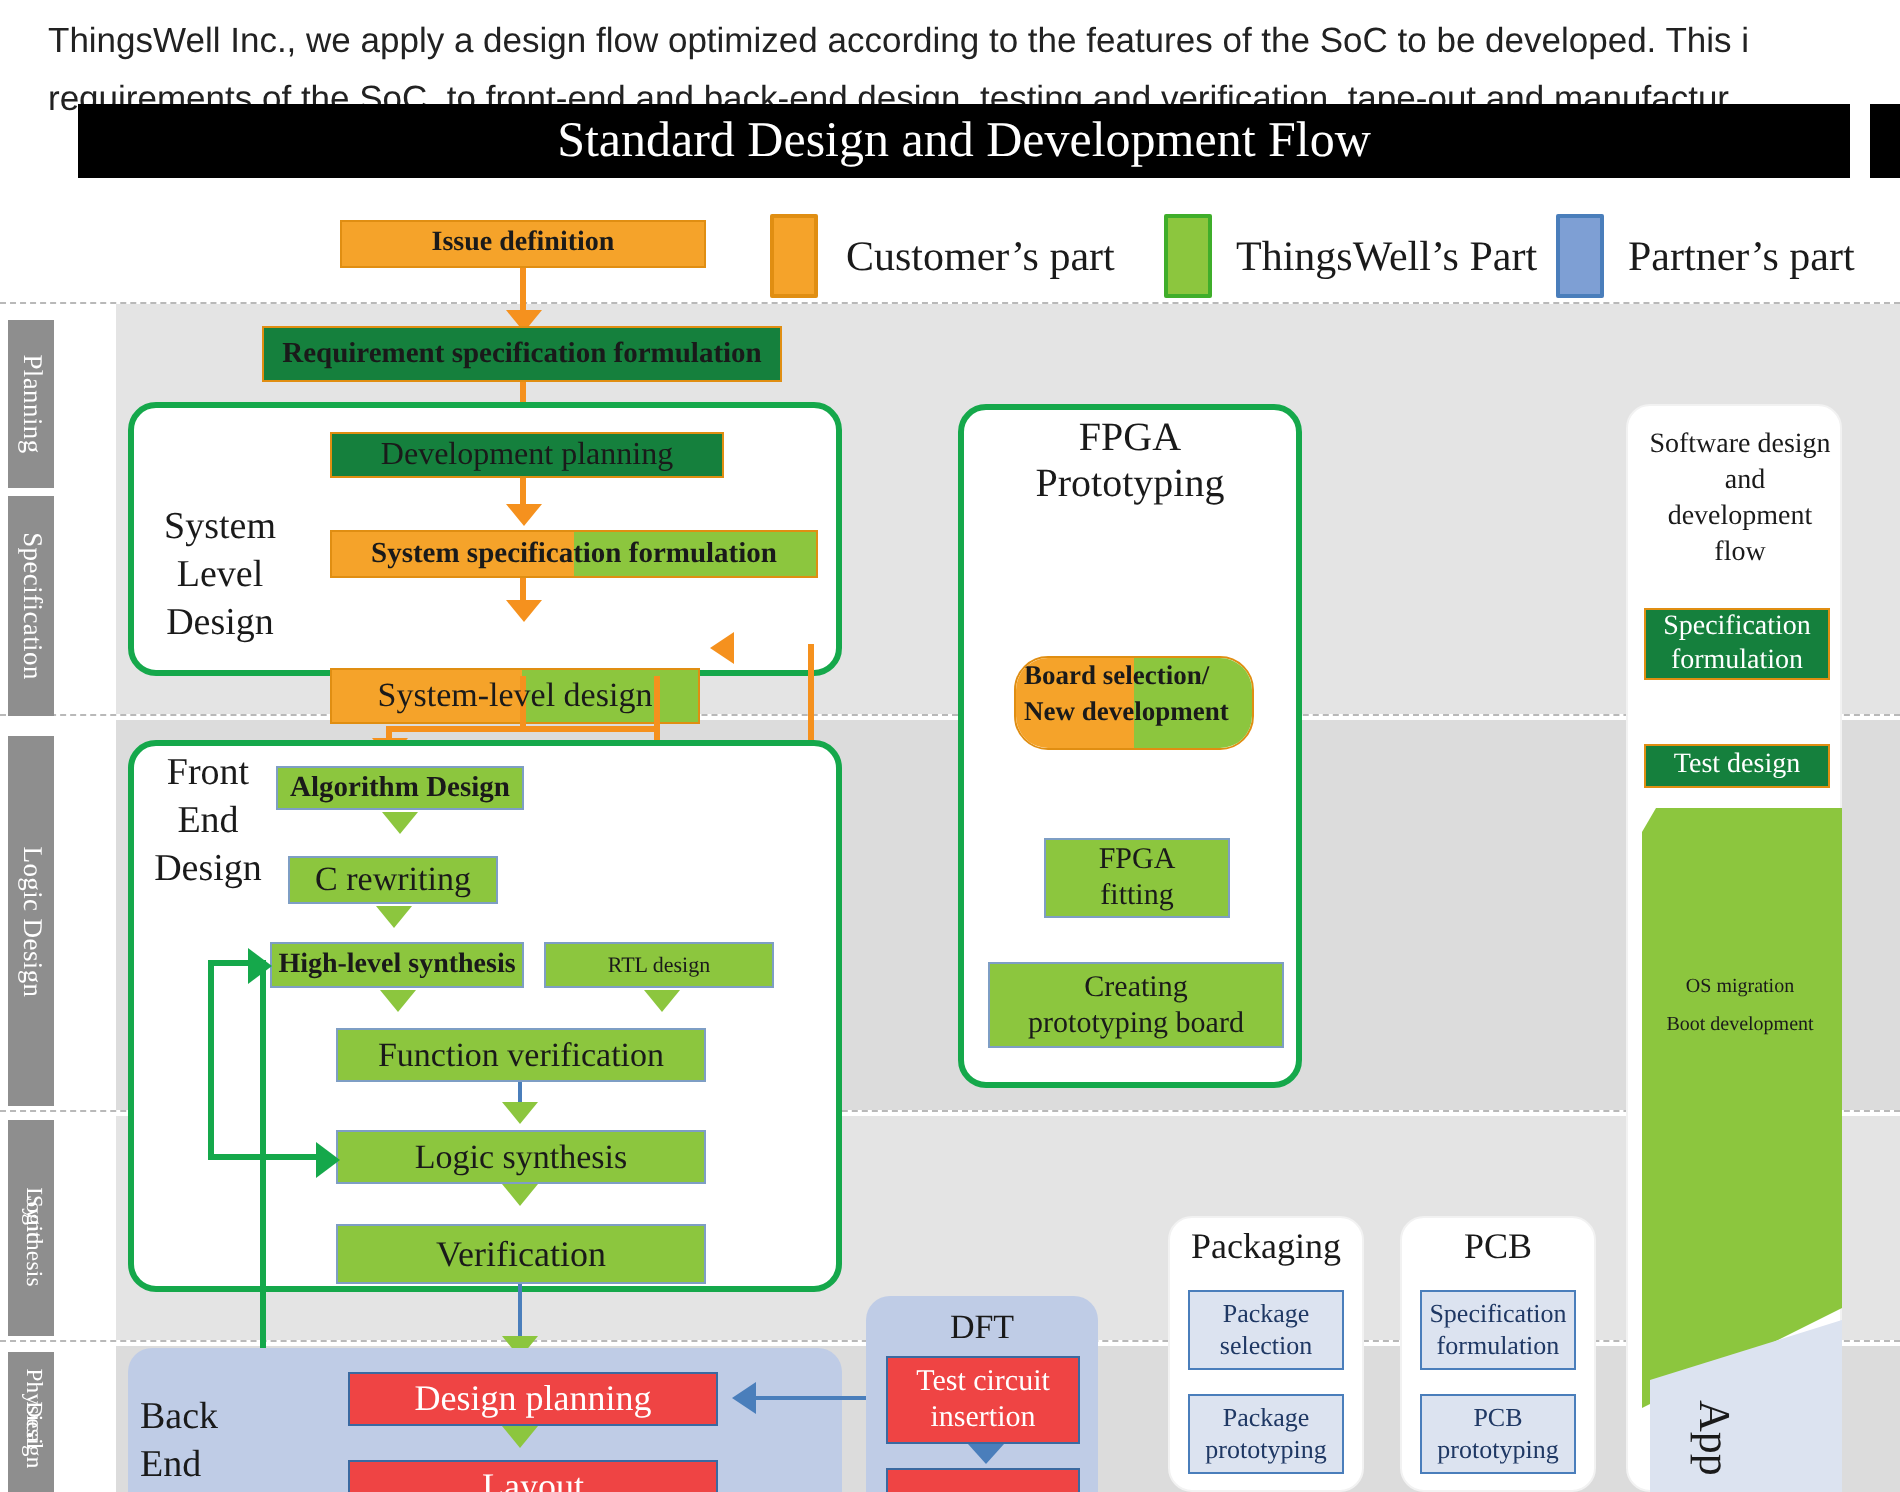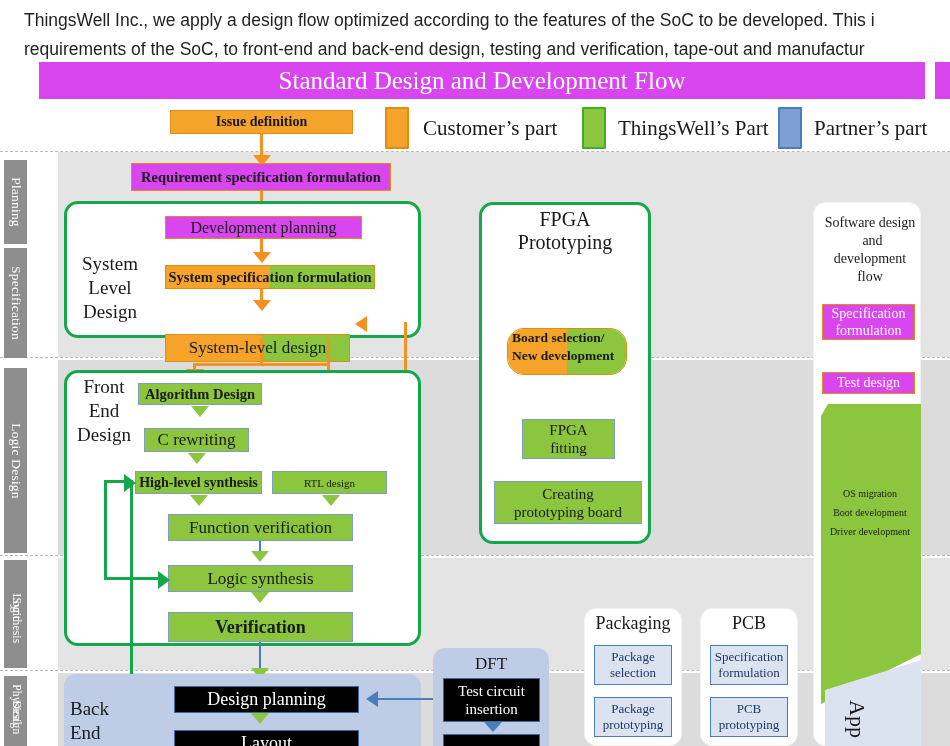--- a/index.html
+++ b/index.html
@@ -7,21 +7,21 @@
   body{width:950px;height:746px;position:relative;overflow:hidden;
        font-family:"Liberation Serif",serif;color:#1a1a1a;}
 
   .abs{position:absolute;box-sizing:border-box;}
 
   
   #intro{left:24px;top:6px;width:940px;font-family:"Liberation Sans",sans-serif;
          font-size:17.5px;line-height:29px;color:#222;white-space:nowrap;}
 
   
-  .titlebar{background:#d946ef;height:37px;top:62px;}
+  .titlebar{background:#000000;height:37px;top:52px;}
   #title-main{left:39px;width:886px;}
   #title-main span{display:block;text-align:center;color:#fff;font-size:25px;
          line-height:37px;font-family:"Liberation Serif",serif;}
   #title-tail{left:935px;width:30px;}
 
   
   .legend-swatch{width:24px;height:42px;top:107px;border-radius:1px;}
   .legend-text{top:107px;height:42px;line-height:42px;font-size:21px;}
 
   #legend-issue{left:170px;top:110px;width:183px;height:24px;background:#F5A32A;
@@ -45,23 +45,23 @@
   
   .grp{background:#ffffff;border:3px solid #15A84B;border-radius:14px;}
   .grp-white{background:#ffffff;border:1px solid #f2f2f2;border-radius:12px;}
   .grp-title{text-align:center;font-size:20px;line-height:23px;}
   .grp-label{font-size:19px;line-height:24px;text-align:center;}
 
   
   .box{border:1px solid #7e9ec4;display:flex;align-items:center;
        justify-content:center;text-align:center;}
   .box span{display:block;width:100%;}
-  .orange{background:#d946ef;border:1px solid #E08E12;}
+  .orange{background:#15803d;border:1px solid #E08E12;}
   .green {background:#8CC63E;}
-  .blue  {background:#000000;color:#ffffff;border:1px solid #3A69A0;}
+  .blue  {background:#ef4444;color:#ffffff;border:1px solid #3A69A0;}
   .lblue {background:#DCE3F0;border:1.5px solid #4A7EBB;color:#1f3864;}
 
   
   .split{position:relative;border:1px solid #E08E12;overflow:hidden;}
   .split .l,.split .r{position:absolute;top:0;bottom:0;}
   .split .l{left:0;background:#F5A32A;}
   .split .r{right:0;background:#8CC63E;}
   .split span{position:relative;z-index:2;display:flex;width:100%;height:100%;
               align-items:center;justify-content:center;text-align:center;}
   .ln-o{background:#F5911E;}
@@ -159,21 +159,21 @@
   <div>Level</div>
   <div>Design</div>
 </div>
 
 <div class="abs box orange" style="left:165px;top:216px;width:197px;height:23px;font-size:16px;">
   <span>Development planning</span>
 </div>
 <div class="abs ln-o" style="left:260px;top:239px;width:3px;height:18px;"></div>
 <div class="abs arrow-down ad-o" style="left:253px;top:252px;"></div>
 
-<div class="abs split" style="left:165px;top:265px;width:210px;height:24px;font-size:14.5px;font-weight:bold;">
+<div class="abs split" style="left:165px;top:265px;width:244px;height:24px;font-size:14.5px;font-weight:bold;">
   <div class="l" style="width:50%;"></div>
   <div class="r" style="width:50%;"></div>
   <span>System specification formulation</span>
 </div>
 <div class="abs ln-o" style="left:260px;top:289px;width:3px;height:18px;"></div>
 <div class="abs arrow-down ad-o" style="left:253px;top:300px;"></div>
 
 <div class="abs split" style="left:165px;top:310px;width:185px;height:28px;font-size:17px;">
   <div class="l" style="width:52%;"></div>
   <div class="r" style="width:48%;"></div>
@@ -222,21 +222,21 @@
   <span>Function verification</span>
 </div>
 <div class="abs ln-b" style="left:259px;top:541px;width:2px;height:16px;"></div>
 <div class="abs arrow-down ad-g" style="left:251px;top:551px;"></div>
 
 <div class="abs box green" style="left:168px;top:565px;width:185px;height:27px;font-size:17px;border:1px solid #7e9ec4;">
   <span>Logic synthesis</span>
 </div>
 <div class="abs arrow-down ad-g" style="left:251px;top:592px;"></div>
 
-<div class="abs box green" style="left:168px;top:612px;width:185px;height:30px;font-size:18px;font-weight:bold;">
+<div class="abs box green" style="left:168px;top:612px;width:185px;height:30px;font-size:18px;">
   <span>Verification</span>
 </div>
 
 <div class="abs ln-g" style="left:104px;top:480px;width:3px;height:100px;"></div>
 <div class="abs ln-g" style="left:104px;top:480px;width:25px;height:3px;"></div>
 <div class="abs ar-g" style="left:124px;top:474px;"></div>
 <div class="abs ln-g" style="left:104px;top:577px;width:62px;height:3px;"></div>
 <div class="abs ar-g" style="left:158px;top:571px;"></div>
 <div class="abs ln-g" style="left:130px;top:480px;width:3px;height:218px;"></div>
 <div class="abs ln-g" style="left:130px;top:696px;width:45px;height:3px;"></div>
@@ -325,21 +325,20 @@
 <div class="abs box orange" style="left:822px;top:372px;width:93px;height:22px;font-size:14px;color:#fff;">
   <span>Test design</span>
 </div>
 
 <svg class="abs" style="left:813px;top:404px;width:108px;height:320px;" viewBox="0 0 108 320">
   <polygon points="15,0 108,0 108,250 8,300 8,12" fill="#8CC63E"></polygon>
 </svg>
 <div class="abs" style="left:818px;top:484px;width:104px;font-size:10px;line-height:19px;text-align:center;">
   <div>OS migration</div>
   <div>Boot development</div>
-  <div>Driver development</div>
 </div>
 
 <svg class="abs" style="left:813px;top:660px;width:108px;height:86px;" viewBox="0 0 108 86">
   <polygon points="108,0 108,86 12,86 12,30" fill="#DCE3F0"></polygon>
 </svg>
 <div class="abs" style="left:848px;top:700px;width:40px;height:40px;">
   <span style="display:block;font-size:22px;transform:rotate(90deg);transform-origin:left top;
                position:absolute;left:22px;top:0;">App</span>
 </div>
 

